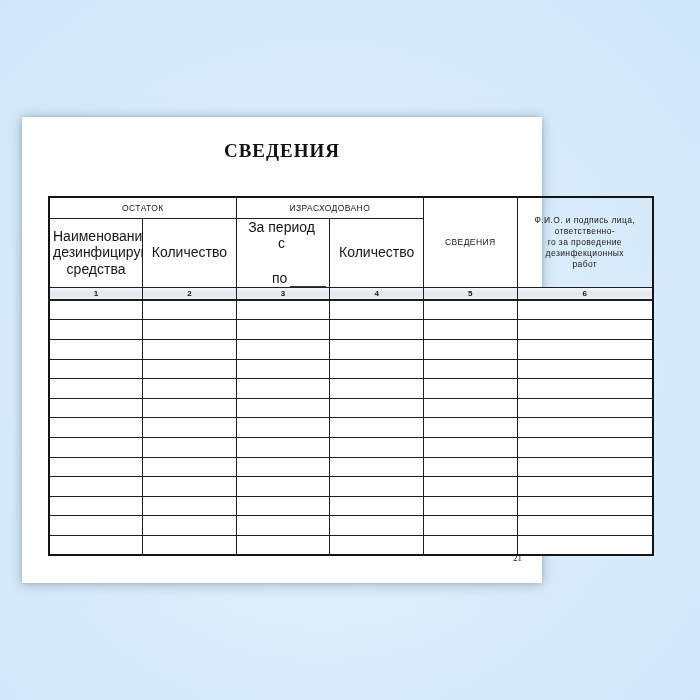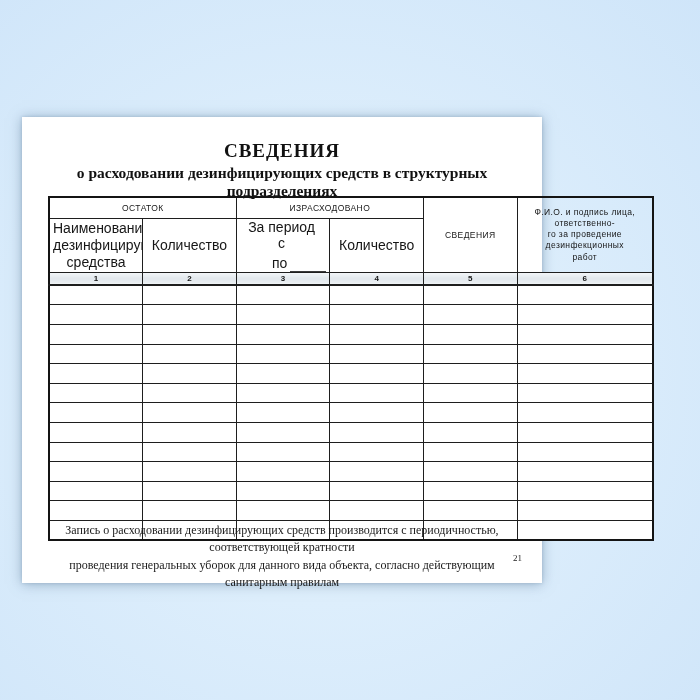--- a/index.html
+++ b/index.html
@@ -67,21 +67,21 @@
     vertical-align: middle;
   }
   th.responsible-cell {
     font-size: 7.8px;
     line-height: 1.3;
     letter-spacing: 0;
   }
   .preline { white-space: pre-line; }
   .period-line1 {
     display: flex; align-items: flex-start;
-    padding: 0 4px; margin-bottom: 3px;
+    padding: 0 4px; margin-bottom: 18px;
   }
   .period-line2 {
     display: flex; align-items: flex-end; justify-content: flex-end;
   }
   .blank {
     display: inline-block;
     height: 8px;
     border-bottom: 1.2px solid #3a3a3a;
   }
   .blank-grow { flex: 1; margin-left: 3px; max-width: 52px; }
@@ -115,21 +115,20 @@
     color: #222;
   }
 </style>
 </head>
 <body>
 
 <div class="canvas">
   <div class="page">
 
     <div class="title">СВЕДЕНИЯ</div>
-    <div class="subtitle">о расходовании дезинфицирующих средств в структурных подразделениях</div>
 
     <table class="form-table">
       <colgroup>
         <col style="width:15.5%">
           <col style="width:15.5%">
           <col style="width:15.5%">
         <col style="width:15.5%">
           <col style="width:15.5%">
           <col style="width:22.5%">
       </colgroup>
@@ -269,18 +268,16 @@
             <td></td>
             <td></td>
             <td></td>
             <td></td>
             <td></td>
             <td></td>
           </tr>
         </tbody>
     </table>
 
-    <div class="footnote preline">Запись о расходовании дезинфицирующих средств производится с периодичностью, соответствующей кратности
-проведения генеральных уборок для данного вида объекта, согласно действующим санитарным правилам</div>
     <div class="page-number">21</div>
 
   </div>
 </div>
 
 </body></html>

